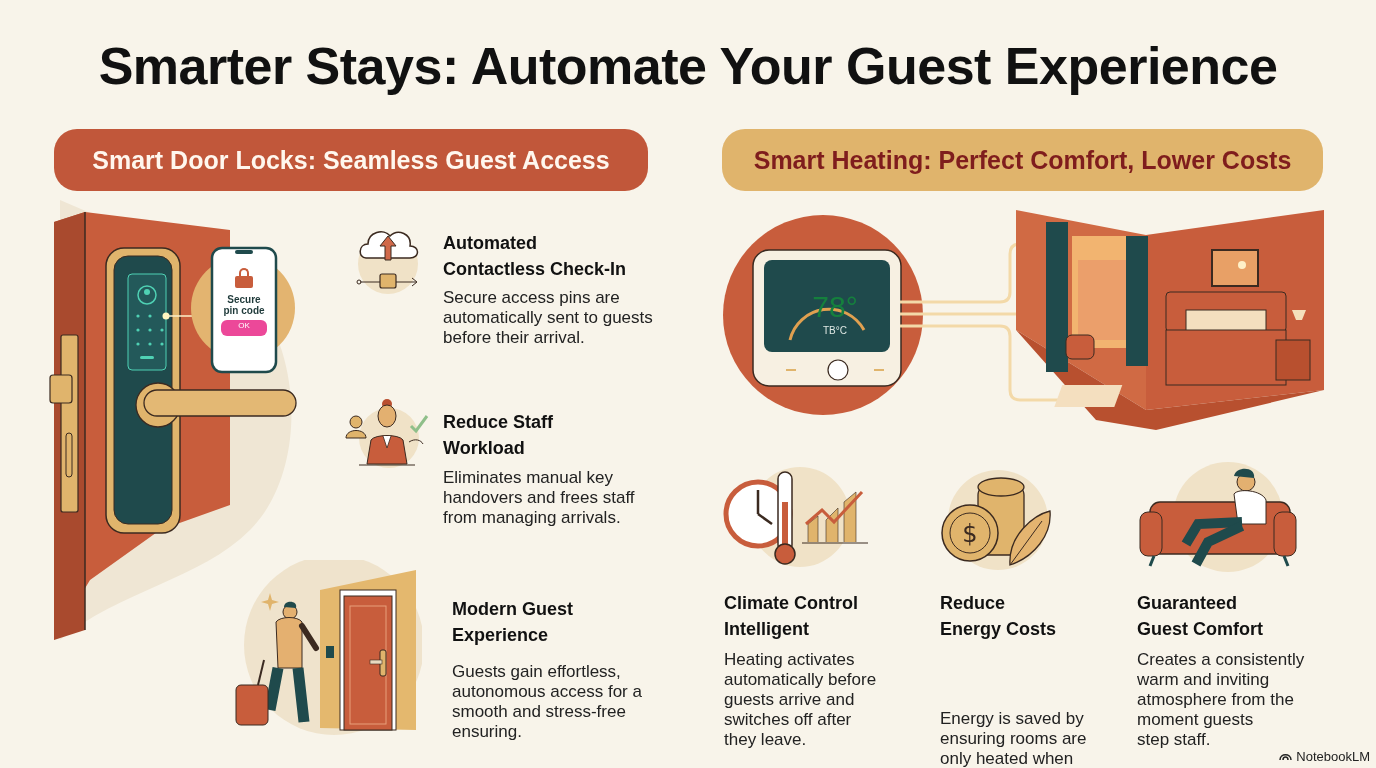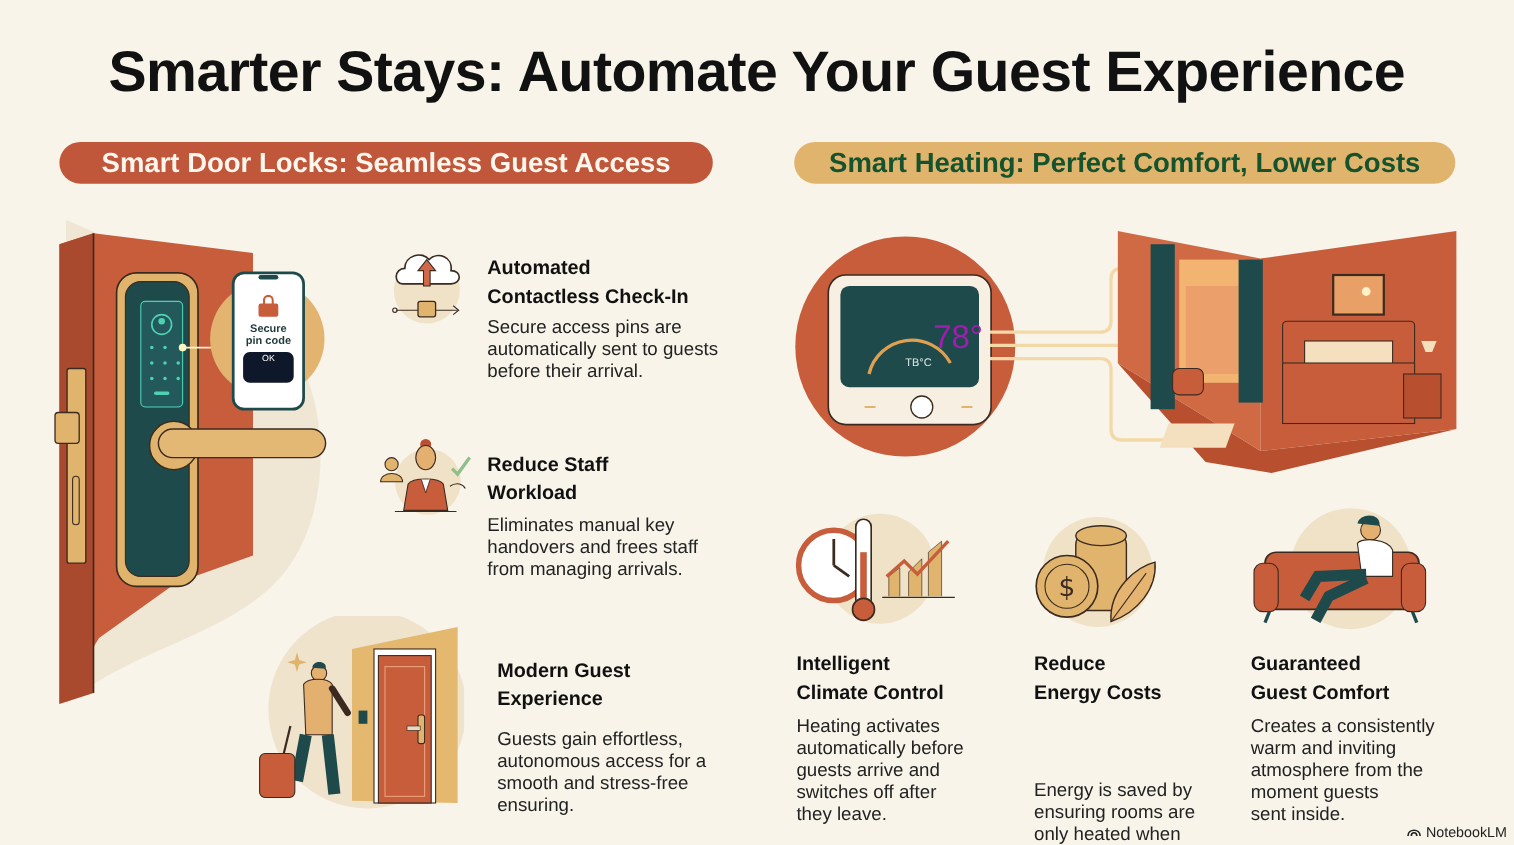--- a/index.html
+++ b/index.html
@@ -9,25 +9,25 @@
     font-family: "Liberation Sans", "DejaVu Sans", sans-serif;
     color: #1a1a1a;
     position: relative;
   }
   .title {
     position: absolute; left: 0; top: 36px; width: 1376px;
     text-align: center; font-size: 52px; font-weight: bold; letter-spacing: -0.5px;
     color: #111;
   }
   .pill {
-    position: absolute; height: 38px; border-radius: 23px;
+    position: absolute; height: 62px; border-radius: 23px;
     font-size: 25px; font-weight: bold; display: flex; align-items: center; justify-content: center;
   }
   .pill-left { left: 54px; top: 129px; width: 594px; background: #c1573a; color: #fff7ee; }
-  .pill-right { left: 722px; top: 129px; width: 601px; background: #e0b46c; color: #14532d; }
+  .pill-right { left: 722px; top: 129px; width: 601px; background: #e0b46c; color: #7f1d1d; }
 
   .feature-title { position: absolute; font-size: 18px; font-weight: bold; line-height: 26px; color: #111; }
   .feature-desc { position: absolute; font-size: 17px; line-height: 20px; color: #222; }
 
   .abs { position: absolute; }
   .footer-brand { position: absolute; right: 6px; bottom: 4px; font-size: 13px; color: #222; display: flex; align-items: center; gap: 4px; }
 </style>
 </head>
 <body>
 
@@ -79,21 +79,21 @@
 
 <div class="abs" style="left:212px;top:262px;width:64px;text-align:center;">
   <div style="margin:6px auto 0;width:18px;height:18px;position:relative;">
     <div style="position:absolute;left:4px;top:0;width:10px;height:10px;border:2.5px solid #c85d3c;border-bottom:none;border-radius:6px 6px 0 0;"></div>
     <div style="position:absolute;left:0;top:8px;width:18px;height:12px;background:#c85d3c;border-radius:2px;"></div>
   </div>
   <div style="font-size:10px;font-weight:bold;color:#1f3a3a;line-height:11px;margin-top:8px;">
     <div>Secure</div>
     <div>pin code</div>
   </div>
-  <div style="margin:4px auto 0;width:46px;height:28px;border-radius:6px;background:#0f172a;color:#fff;font-size:8px;line-height:11px;">OK</div>
+  <div style="margin:4px auto 0;width:46px;height:16px;border-radius:6px;background:#ec4899;color:#fff;font-size:8px;line-height:11px;">OK</div>
 </div>
 
 <div class="abs" style="left:352px;top:222px;width:72px;height:72px;">
   <svg width="72" height="72" viewBox="0 0 72 72">
     <circle cx="36" cy="42" r="30" fill="#f0e2c7"></circle>
     <path d="M14 36 C6 36 6 22 16 22 C16 10 32 6 38 14 C46 6 60 12 58 24 C68 24 68 36 58 36 Z" fill="#fff" stroke="#3b2a20" stroke-width="1.5"></path>
     <path d="M36 14 L28 24 L33 24 L33 38 L39 38 L39 24 L44 24 Z" fill="#d0694a" stroke="#3b2a20" stroke-width="1"></path>
     <rect x="28" y="52" width="16" height="14" rx="2" fill="#e0b46c" stroke="#3b2a20" stroke-width="1.2"></rect>
     <line x1="8" y1="60" x2="28" y2="60" stroke="#3b2a20" stroke-width="1"></line>
     <circle cx="7" cy="60" r="2" fill="none" stroke="#3b2a20"></circle>
@@ -170,21 +170,21 @@
   <svg width="210" height="210" viewBox="0 0 210 210">
     <circle cx="105" cy="105" r="100" fill="#c85d3c"></circle>
     <rect x="35" y="40" width="148" height="136" rx="16" fill="#f7f0e2" stroke="#3b2a20" stroke-width="1.5"></rect>
     <rect x="46" y="50" width="126" height="92" rx="8" fill="#1f4a4c"></rect>
     <path d="M72 130 A40 40 0 0 1 146 120" fill="none" stroke="#e0a050" stroke-width="3"></path>
     <circle cx="120" cy="160" r="10" fill="#fff" stroke="#3b2a20" stroke-width="1.2"></circle>
     <line x1="68" y1="160" x2="78" y2="160" stroke="#e0b46c" stroke-width="2"></line>
     <line x1="156" y1="160" x2="166" y2="160" stroke="#e0b46c" stroke-width="2"></line>
   </svg>
 </div>
-<div class="abs" style="left:826px;top:290px;width:90px;text-align:center;font-size:30px;color:#a21caf;">78°</div>
+<div class="abs" style="left:790px;top:290px;width:90px;text-align:center;font-size:30px;color:#15803d;">78°</div>
 <div class="abs" style="left:790px;top:325px;width:90px;text-align:center;font-size:10px;color:#dfe8e4;">TB°C</div>
 
 <div class="abs" style="left:900px;top:240px;width:230px;height:170px;">
   <svg width="230" height="170" viewBox="0 0 230 170">
     <g stroke="#f3d9a8" stroke-width="3" fill="none">
       <path d="M0 62 L100 62 Q110 62 110 52 L110 14 Q110 4 120 4 L132 4"></path>
       <path d="M0 74 L132 74"></path>
       <path d="M0 86 L100 86 Q110 86 110 96 L110 150 Q110 160 120 160 L205 160"></path>
     </g>
     <circle cx="132" cy="4" r="4" fill="#fff5d8"></circle>
@@ -252,22 +252,22 @@
     <line x1="146" y1="94" x2="150" y2="104" stroke="#1f4a4c" stroke-width="3"></line>
     <circle cx="108" cy="20" r="9" fill="#e3b070" stroke="#3b2a20"></circle>
     <path d="M96 14 C98 4 118 4 116 16" fill="#1f4a4c"></path>
     <path d="M96 32 C100 26 124 28 128 38 L128 62 L100 62 Z" fill="#fff" stroke="#3b2a20"></path>
     <path d="M104 60 L60 62 L48 82" stroke="#1f4a4c" stroke-width="10" fill="none"></path>
     <path d="M104 64 L70 80 L58 102" stroke="#1f4a4c" stroke-width="10" fill="none"></path>
   </svg>
 </div>
 
 <div class="feature-title" style="left:724px;top:590px;">
+  <div>Climate Control</div>
   <div>Intelligent</div>
-  <div>Climate Control</div>
 </div>
 <div class="feature-desc" style="left:724px;top:650px;">
   <div>Heating activates</div>
   <div>automatically before</div>
   <div>guests arrive and</div>
   <div>switches off after</div>
   <div>they leave.</div>
 </div>
 
 <div class="feature-title" style="left:940px;top:590px;">
@@ -283,21 +283,21 @@
 
 <div class="feature-title" style="left:1137px;top:590px;">
   <div>Guaranteed</div>
   <div>Guest Comfort</div>
 </div>
 <div class="feature-desc" style="left:1137px;top:650px;">
   <div>Creates a consistently</div>
   <div>warm and inviting</div>
   <div>atmosphere from the</div>
   <div>moment guests</div>
-  <div>sent inside.</div>
+  <div>step staff.</div>
 </div>
 
 <div class="footer-brand">
   <span>
     <svg width="13" height="11" viewBox="0 0 13 11">
         <path d="M1 10 C1 3 12 3 12 10 M4 10 C4 6 9 6 9 10" fill="none" stroke="#222" stroke-width="1.5"></path>
       </svg>
   </span>
   <span>NotebookLM</span>
 </div>

